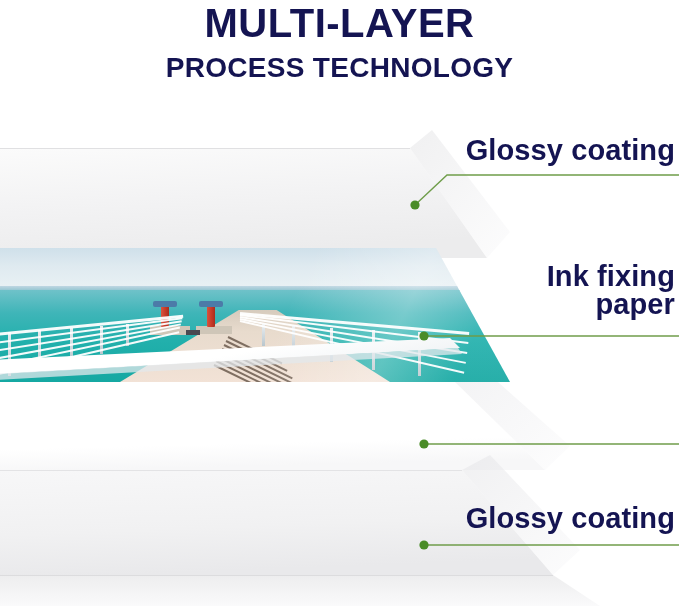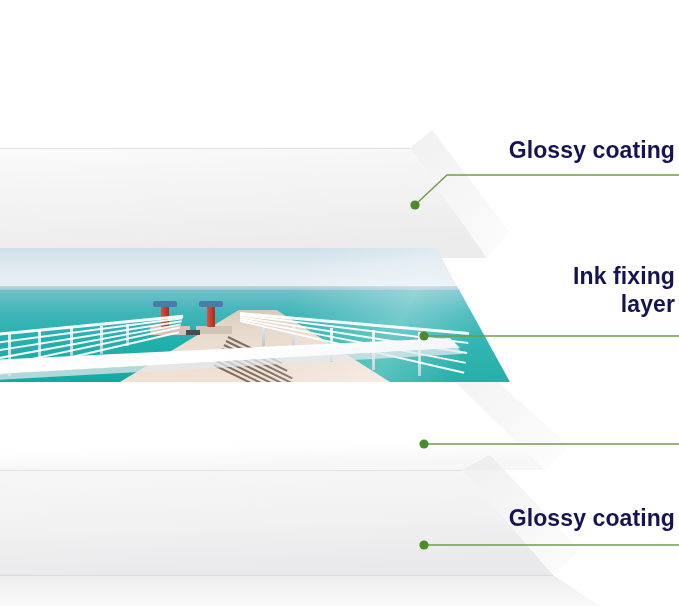--- a/index.html
+++ b/index.html
@@ -168,38 +168,42 @@
     left: 0; top: 0;
     width: 679px; height: 606px;
     z-index: 30;
   }
 
   
   .layer-label {
     position: absolute;
     z-index: 35;
     font-family: "Liberation Sans", sans-serif;
-    font-size: 23px;
+    font-size: 29px;
     line-height: 28px;
     font-weight: 700;
     color: #141452;
     text-align: right;
     letter-spacing: 0.1px;
     white-space: pre-line;
   }
   #label-glossy-top   { right: 4px; top: 136px; }
   #label-ink-fixing   { right: 4px; top: 262px; }
   #label-wood-pulp    { right: 4px; top: 370px; }
   #label-glossy-bot   { right: 4px; top: 504px; }
 </style>
 </head>
 <body>
 
 <div id="root">
 
+  <div id="title-block">
+    <h1 id="main-title">MULTI-LAYER</h1>
+    <h2 id="sub-title">PROCESS TECHNOLOGY</h2>
+  </div>
 
   <div id="layer-stack">
     <svg class="layer-svg" viewBox="0 0 679 606">
       <defs>
         <linearGradient id="gGloss1" x1="0" y1="0" x2="0.25" y2="1">
           <stop offset="0" stop-color="#fbfbfb"></stop>
           <stop offset="0.5" stop-color="#f3f3f4"></stop>
           <stop offset="1" stop-color="#ececed"></stop>
         </linearGradient>
         <linearGradient id="gGloss1Edge" x1="0" y1="0" x2="1" y2="1">
@@ -350,18 +354,18 @@
 
     <g>
       <line x1="424" y1="545" x2="679" y2="545" stroke="#6f9d4a" stroke-width="1.4"></line>
       <circle cx="424" cy="545" r="4.6" fill="#4a8c28"></circle>
     </g>
   </svg>
 
   <div class="layer-label" id="label-glossy-top">Glossy coating</div>
 
   <div class="layer-label" id="label-ink-fixing">Ink fixing
-layer</div>
+paper</div>
 
 
   <div class="layer-label" id="label-glossy-bot">Glossy coating</div>
 
 </div>
 
 </body></html>

